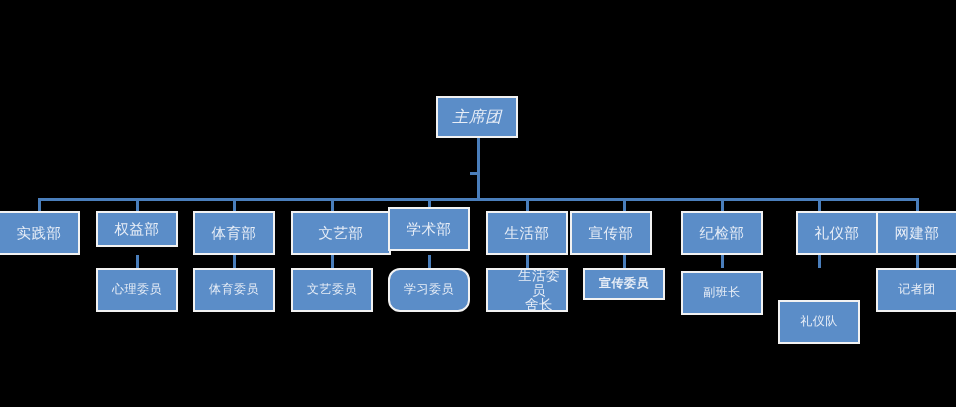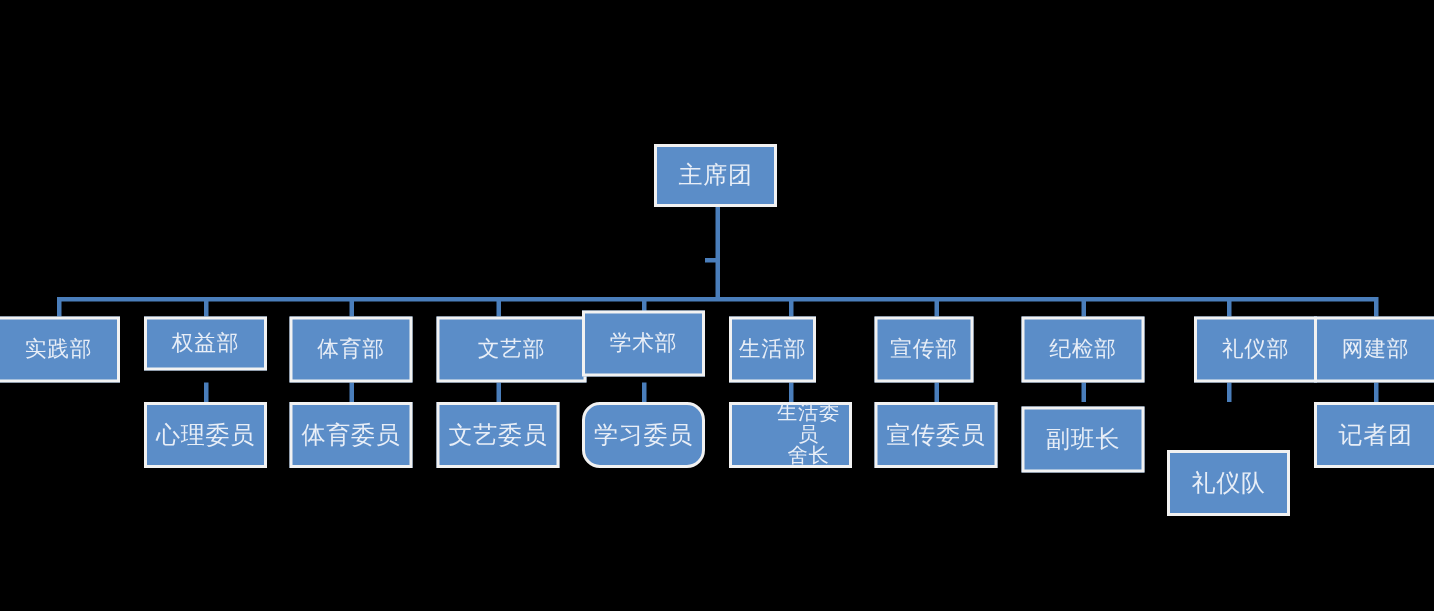--- a/index.html
+++ b/index.html
@@ -26,24 +26,24 @@
     display: flex;
     align-items: center;
     justify-content: center;
     text-align: center;
     font-size: 15px;
     line-height: 1.12;
     letter-spacing: 0.5px;
     white-space: pre-line;
     user-select: none;
   }
-  .node.root     { font-size: 16px; }
+  .node.root     { font-size: 16px; font-style: italic; }
   .node.level2   { font-size: 15px; }
   .node.dept     { font-size: 14.5px; }
-  .node.child    { font-size: 16px; }
+  .node.child    { font-size: 12px; }
   .node.two-line { line-height: 1.08; font-size: 13.5px; padding-left: 24px; }
 
   
   .conn {
     position: absolute;
     background: #4A7EBB;
   }
   .conn.v { width: 3px; }
   .conn.h { height: 3px; }
 </style>
@@ -83,25 +83,25 @@
   <div id="node-layer">
       <div class="node dept" style="left: -2px; top: 211px; width: 82px; height: 44px;">实践部</div>
       <div class="node dept" style="left: 96px; top: 211px; width: 82px; height: 36px;">权益部</div>
       <div class="node child" style="left: 96px; top: 268px; width: 82px; height: 44px;">心理委员</div>
       <div class="node dept" style="left: 193px; top: 211px; width: 82px; height: 44px;">体育部</div>
       <div class="node child" style="left: 193px; top: 268px; width: 82px; height: 44px;">体育委员</div>
       <div class="node dept" style="left: 291px; top: 211px; width: 100px; height: 44px;">文艺部</div>
       <div class="node child" style="left: 291px; top: 268px; width: 82px; height: 44px;">文艺委员</div>
       <div class="node dept" style="left: 388px; top: 207px; width: 82px; height: 44px;">学术部</div>
       <div class="node child" style="left: 388px; top: 268px; width: 82px; height: 44px; border-radius: 12px;">学习委员</div>
-      <div class="node dept" style="left: 486px; top: 211px; width: 58px; height: 44px;">生活部</div>
+      <div class="node dept" style="left: 486px; top: 211px; width: 82px; height: 44px;">生活部</div>
       <div class="node child two-line" style="left: 486px; top: 268px; width: 82px; height: 44px;">生活委员
 舍长</div>
-      <div class="node dept" style="left: 583px; top: 211px; width: 66px; height: 44px;">宣传部</div>
-      <div class="node child" style="left: 583px; top: 268px; width: 82px; height: 44px;">宣传委员</div>
+      <div class="node dept" style="left: 570px; top: 211px; width: 82px; height: 44px;">宣传部</div>
+      <div class="node child" style="left: 583px; top: 268px; width: 82px; height: 32px; font-weight: bold;">宣传委员</div>
       <div class="node dept" style="left: 681px; top: 211px; width: 82px; height: 44px;">纪检部</div>
       <div class="node child" style="left: 681px; top: 271px; width: 82px; height: 44px;">副班长</div>
       <div class="node dept" style="left: 778px; top: 211px; width: 82px; height: 44px; margin-left: 18px;">礼仪部</div>
       <div class="node child" style="left: 778px; top: 268px; width: 82px; height: 44px; margin-top: 32px;">礼仪队</div>
       <div class="node dept" style="left: 876px; top: 211px; width: 82px; height: 44px;">网建部</div>
       <div class="node child" style="left: 876px; top: 268px; width: 82px; height: 44px;">记者团</div>
     </div>
 
 </div>
 

